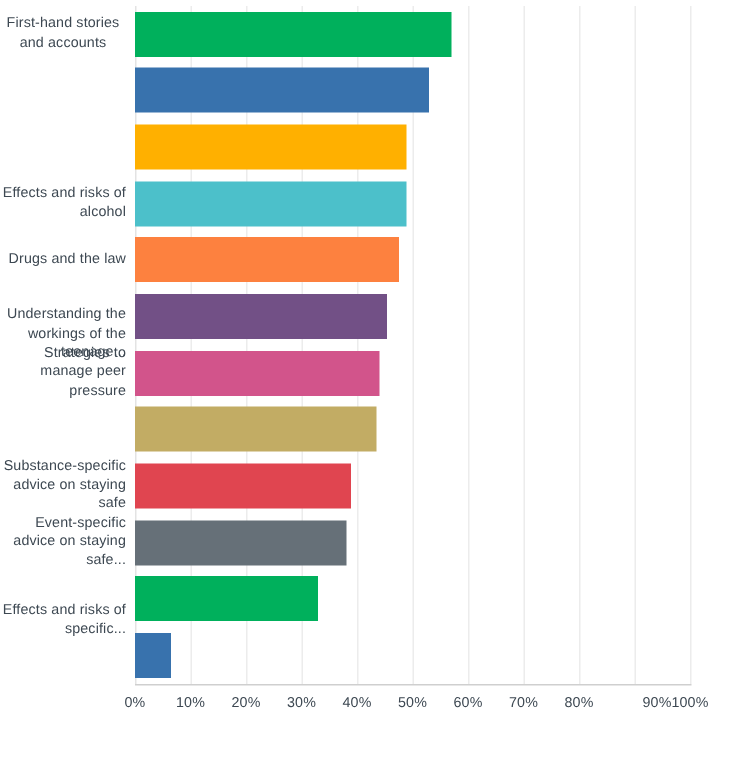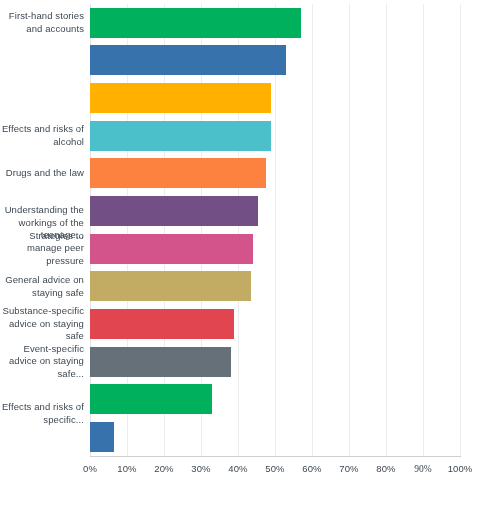--- a/index.html
+++ b/index.html
@@ -114,26 +114,25 @@
     white-space: nowrap;
     letter-spacing: 0.1px;
   }
 </style>
 </head>
 <body>
 
 <div id="chart-root">
 
   <div class="cat-labels">
-      <div class="cat-label" style="top: 6.33333px;">First-hand stories and accounts</div>
+      <div class="cat-label" style="top: 6.33333px; text-align: center;">First-hand stories and accounts</div>
       <div class="cat-label" style="top: 119.333px;">Effects and risks of alcohol</div>
       <div class="cat-label" style="top: 163px;">Drugs and the law</div>
       <div class="cat-label" style="top: 184px; margin-top: 16px;">Understanding the workings of the teenage...</div>
       <div class="cat-label" style="top: 225.833px;">Strategies to manage peer pressure</div>
-      <div class="cat-label" style="top: 270px;">General advice on staying safe</div>
       <div class="cat-label" style="top: 301.167px;">Substance-specific advice on staying safe</div>
       <div class="cat-label" style="top: 338.833px;">Event-specific advice on staying safe...</div>
       <div class="cat-label" style="top: 397px;">Effects and risks of specific...</div>
     </div>
 
   <div class="plot-area">
     <div class="gridlines">
         <div class="gridline axis-zero" style="left: 0px;"></div>
         <div class="gridline" style="left: 37px;"></div>
         <div class="gridline" style="left: 74px;"></div>
@@ -191,17 +190,17 @@
   <div class="tick-labels">
       <div class="tick-label" style="left: 90px;">0%</div>
       <div class="tick-label" style="left: 127px;">10%</div>
       <div class="tick-label" style="left: 164px;">20%</div>
       <div class="tick-label" style="left: 201px;">30%</div>
       <div class="tick-label" style="left: 238px;">40%</div>
       <div class="tick-label" style="left: 275px;">50%</div>
       <div class="tick-label" style="left: 312px;">60%</div>
       <div class="tick-label" style="left: 349px;">70%</div>
       <div class="tick-label" style="left: 386px; text-align: right;">80%</div>
-      <div class="tick-label" style="left: 423px; font-family: Liberation Serif, serif;">90%</div>
+      <div class="tick-label" style="left: 438px;">90%</div>
       <div class="tick-label" style="left: 460px;">100%</div>
     </div>
 
 </div>
 
 </body></html>

